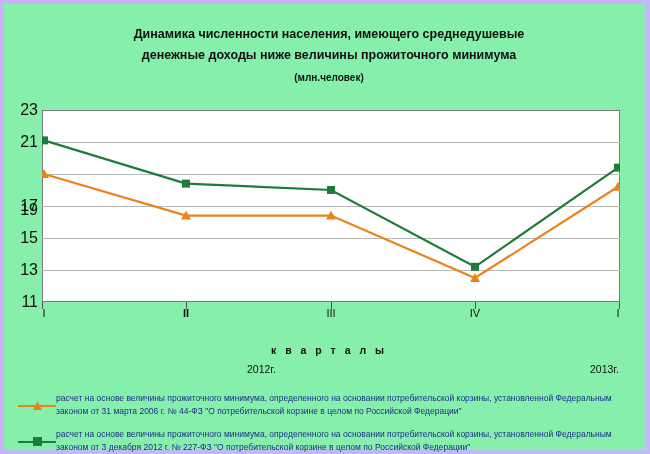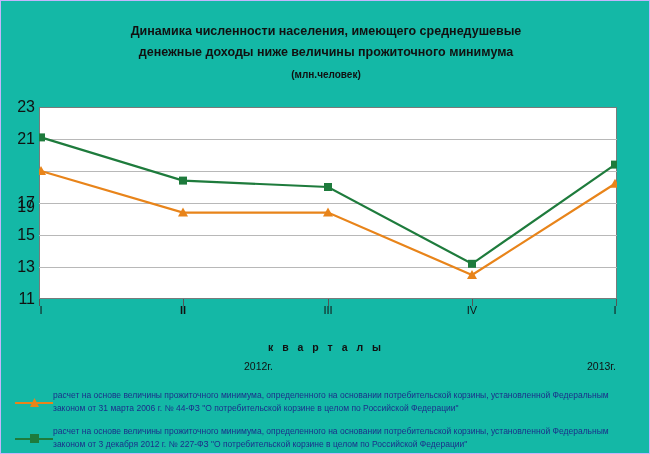--- a/index.html
+++ b/index.html
@@ -11,22 +11,22 @@
     height: 454px;
     background: #ffffff;
     font-family: "Liberation Sans", sans-serif;
     overflow: hidden;
   }
   #page {
     position: relative;
     width: 650px;
     height: 454px;
     box-sizing: border-box;
-    border: 1px solid #c4b5fd;
-    background: #14b8a6;
+    border: 4px solid #c4b5fd;
+    background: #86efac;
   }
   .title-block {
     position: absolute;
     left: 0;
     top: 20px;
     width: 650px;
     text-align: center;
   }
   .title-line {
     font-size: 12.5px;

